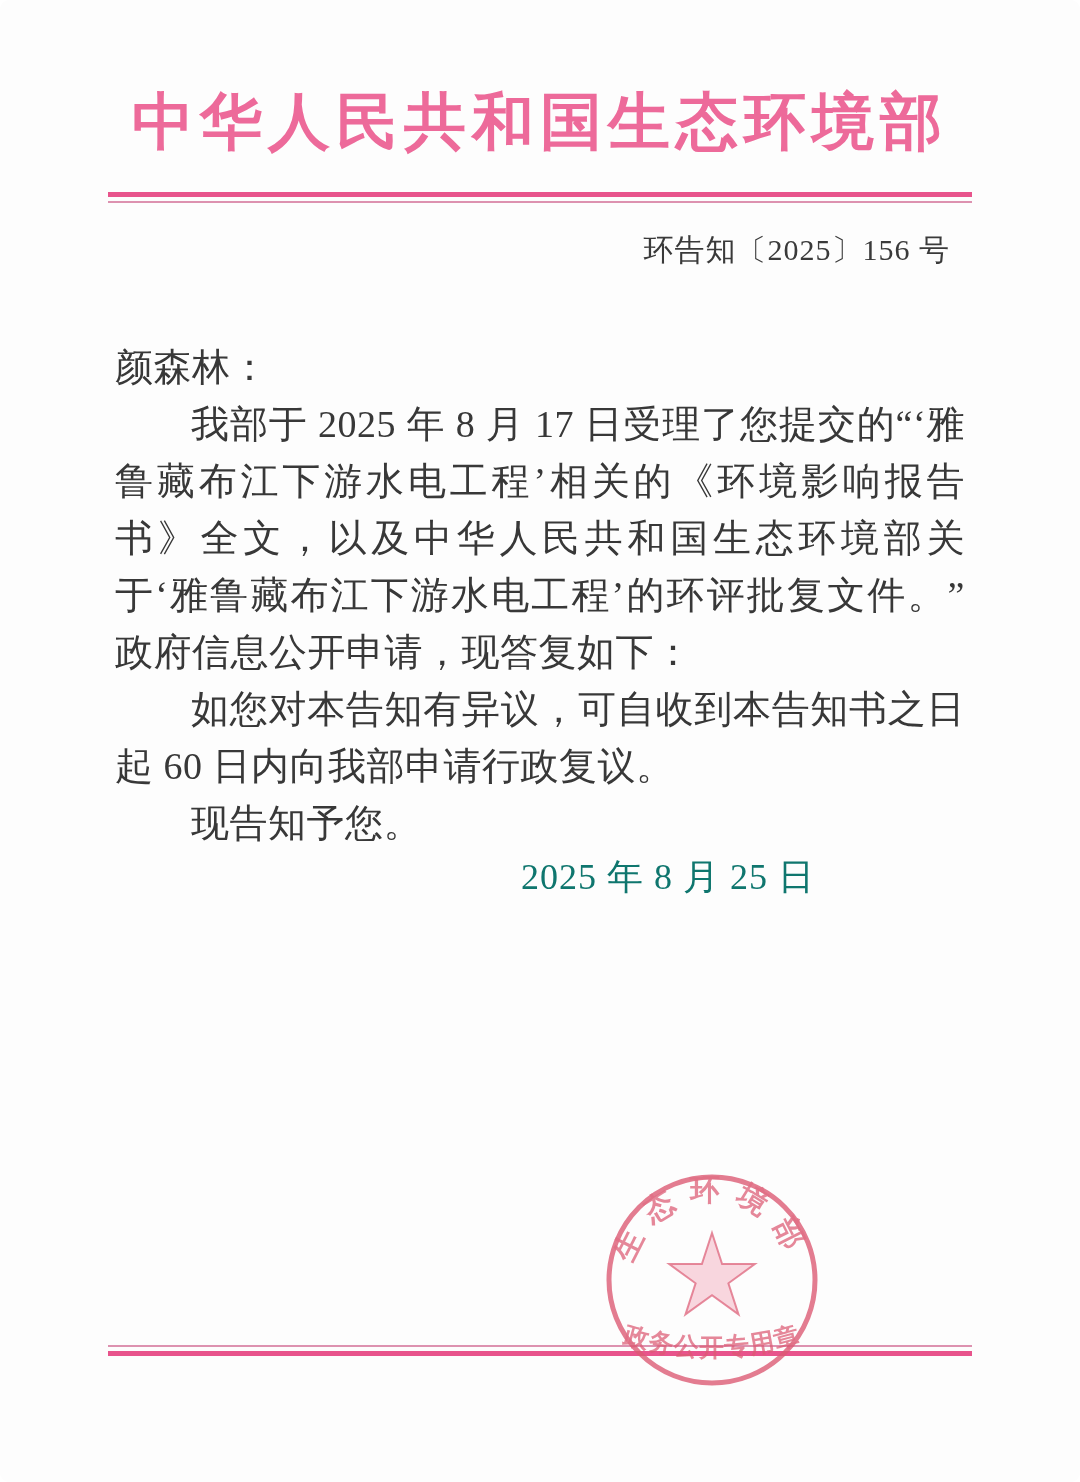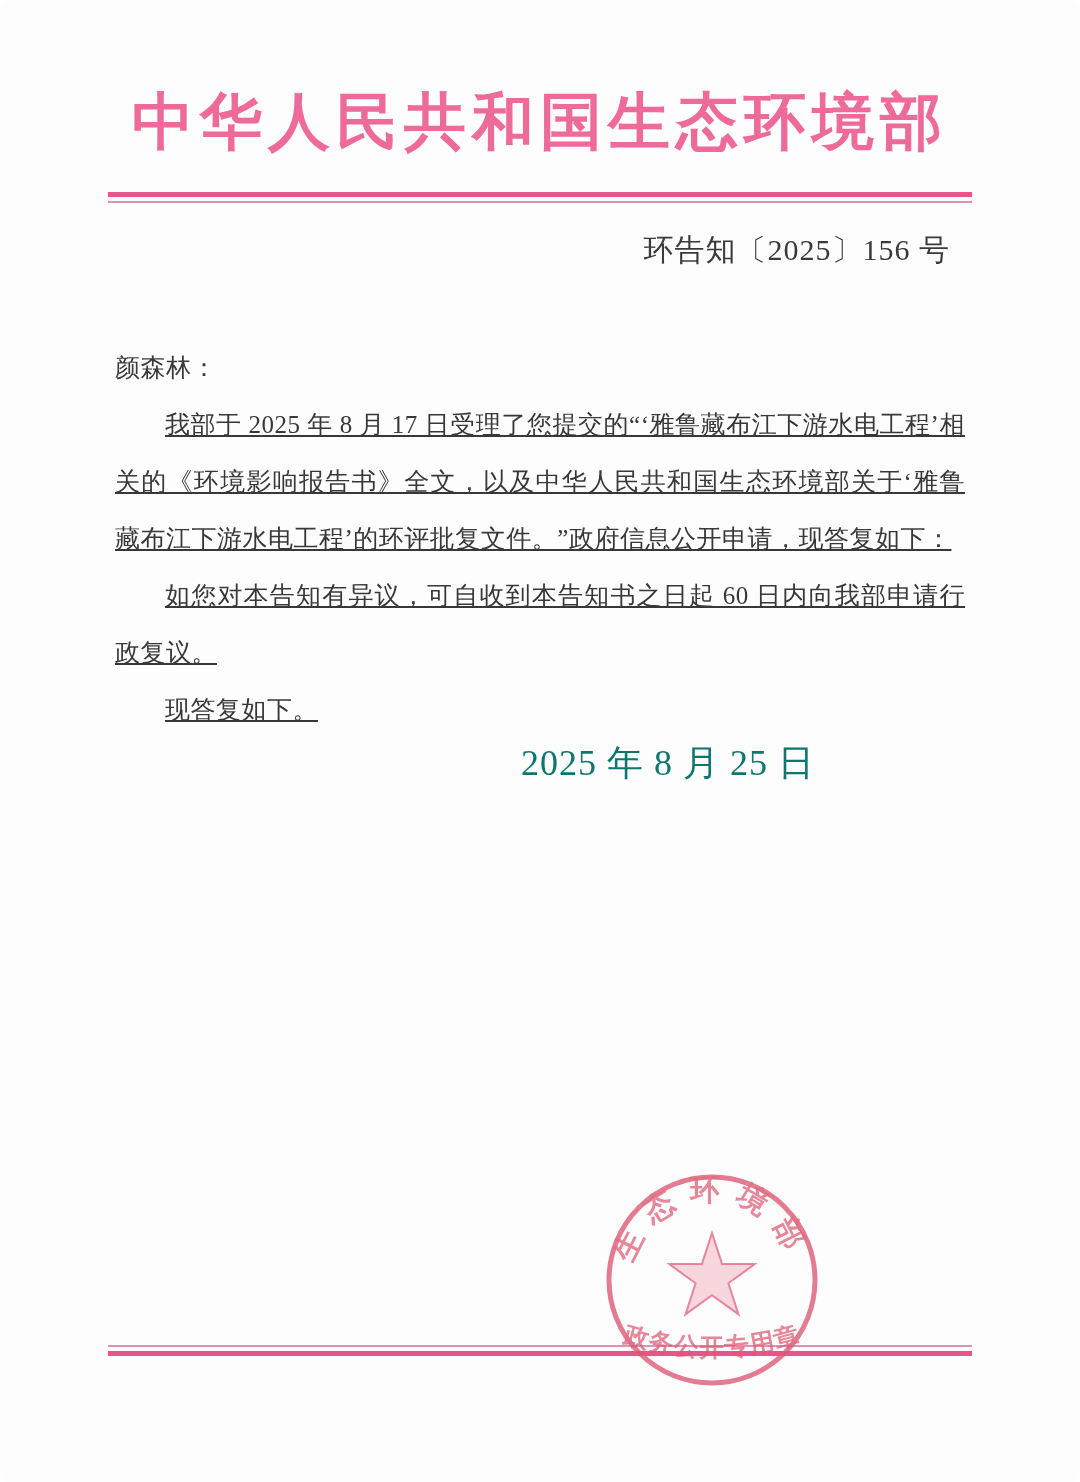--- a/index.html
+++ b/index.html
@@ -39,28 +39,28 @@
     margin:76px 0 0;
     text-align:center;
     font-size:35px;
     font-weight:700;
     line-height:40px;
     color:#262626;
     letter-spacing:1px;
   }
   .body-block{
     margin:72px 115px 0;
-    font-size:25px;
+    font-size:38px;
     line-height:57px;
     letter-spacing:.5px;
     text-align:justify;
     color:var(--ink,#383838);
   }
   .salutation{margin:0;}
-  .para{margin:0;text-indent:2em;text-decoration:underline;}
+  .para{margin:0;text-indent:2em;}
   .date-line{
     position:relative;z-index:3;
     margin:5px 115px 0;
     padding-right:150px;
     text-align:right;
     font-size:36px;
     line-height:40px;
     letter-spacing:1px;
     color:#0f766e;
   }
@@ -90,21 +90,21 @@
     <div class="rule-thin"></div>
   </div>
 
   <div class="doc-number">环告知〔2025〕156 号</div>
 
 
   <div class="body-block">
     <p class="salutation">颜森林：</p>
     <p class="para">我部于 2025 年 8 月 17 日受理了您提交的“‘雅鲁藏布江下游水电工程’相关的《环境影响报告书》全文，以及中华人民共和国生态环境部关于‘雅鲁藏布江下游水电工程’的环评批复文件。”政府信息公开申请，现答复如下：</p>
     <p class="para">如您对本告知有异议，可自收到本告知书之日起 60 日内向我部申请行政复议。</p>
-    <p class="para">现答复如下。</p>
+    <p class="para">现告知予您。</p>
   </div>
 
   <div class="date-line">2025 年 8 月 25 日</div>
 
   <svg class="seal" viewBox="0 0 222 218" xmlns="http://www.w3.org/2000/svg">
     <defs>
       <path id="sealArcTop" d="M 31,108 A 80,80 0 0 1 191,108" fill="none"></path>
       <path id="sealArcBottom" d="M 22,170 Q 111,198 200,170" fill="none"></path>
     </defs>
     <circle cx="111" cy="108" r="103" fill="none" stroke="var(--seal,#dc5a73)" stroke-width="5" stroke-opacity="0.9"></circle>

